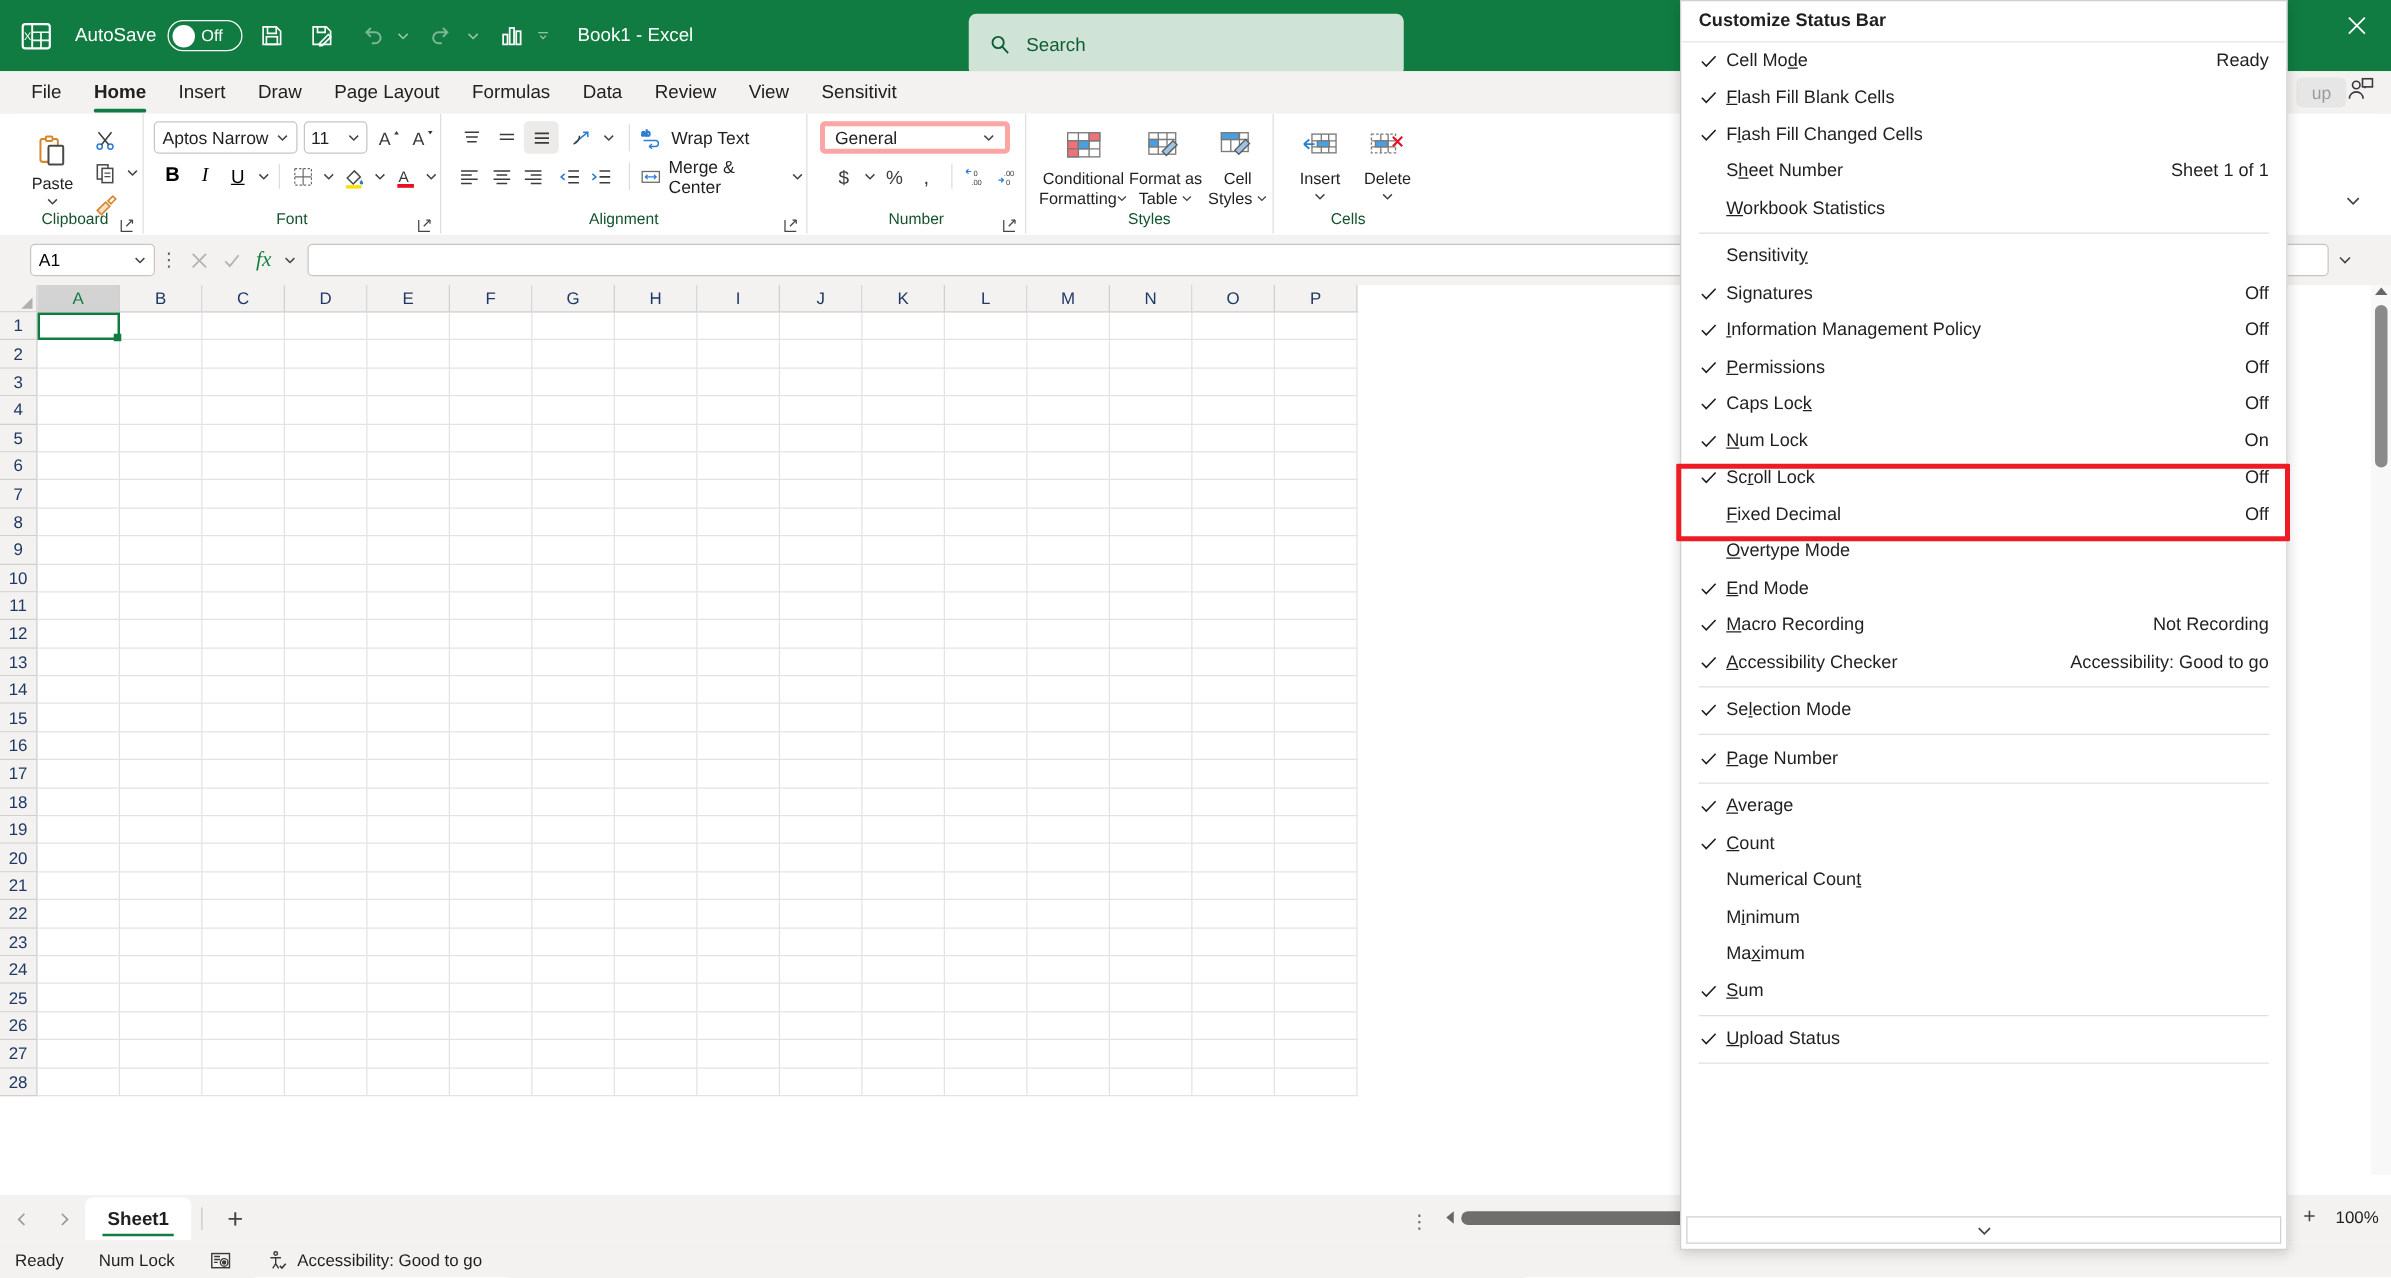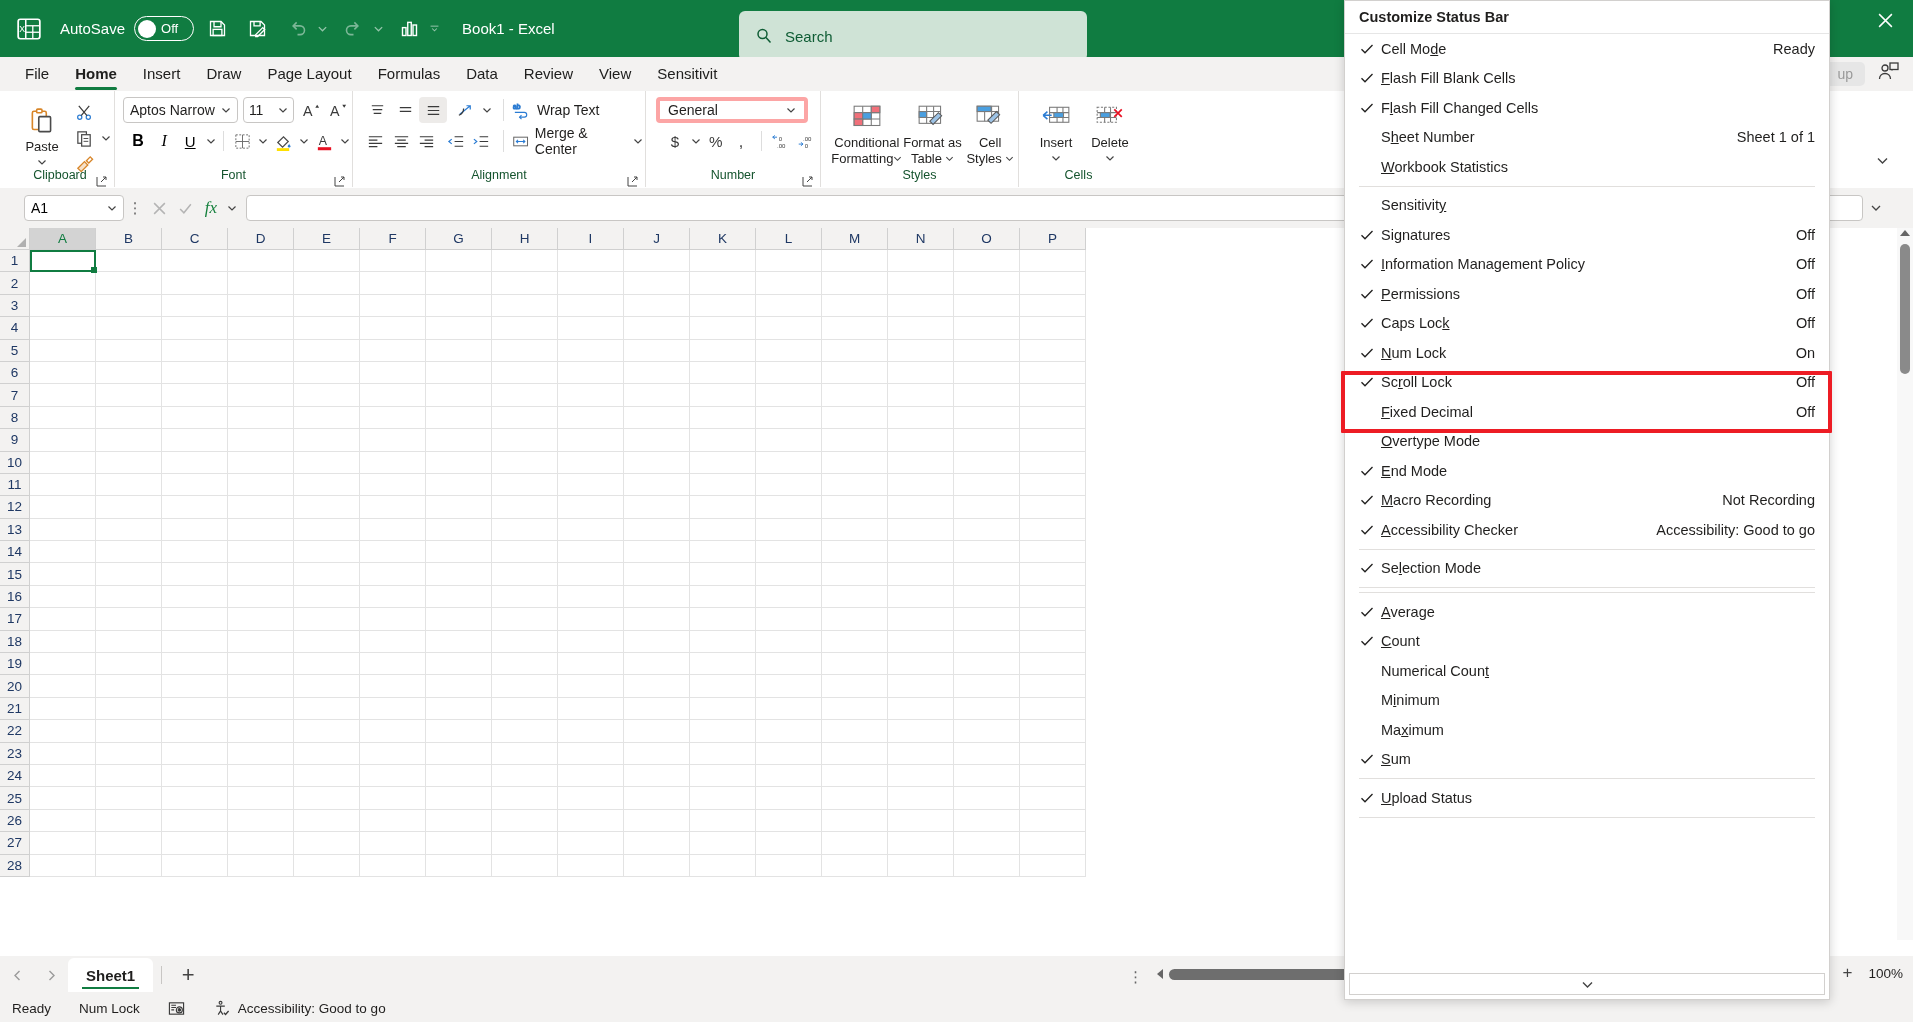--- a/index.html
+++ b/index.html
@@ -27,42 +27,42 @@
   .qat-btn {
     width: 34px; height: 34px; margin-left: 6px; display:flex; align-items:center; justify-content:center;
     border-radius: 4px;
   }
   .qat-btn svg { width: 21px; height: 21px; }
   .qat-btn.dim svg { opacity: 0.45; }
   .qat-caret { width: 16px; height: 34px; display:flex; align-items:center; justify-content:center; }
   .qat-caret svg { width: 11px; height: 11px; opacity:.55;}
   .tb-title { font-size: 15px; margin-left: 20px; color: #fff; white-space: nowrap; }
   .searchbox {
-    position: absolute; left: 739px; top: 11px; width: 348px; height: 50px;
+    position: absolute; left: 775px; top: 11px; width: 348px; height: 50px;
     background: #CFE3D6; border-radius: 6px; display: flex; align-items: center;
   }
   .searchbox .s-ico { width: 18px; height: 18px; margin-left: 16px; }
   .searchbox .s-txt { font-size: 15px; color: #0E5C34; margin-left: 12px; }
   .win-close {
     position: absolute; right: 0; top: 0; width: 56px; height: 40px;
     display:flex; align-items:center; justify-content:center;
   }
   .win-close svg { width: 17px; height: 17px; }
 
   
   .ribbon-tabs {
     position: absolute; top: 57px; left: 0; width: 1913px; height: 34px;
     background: #F3F2F1; display: flex; align-items: center; padding-left: 12px;
   }
   .rtab { font-size: 15px; color: #20201f; padding: 0 13px; height: 34px; line-height: 34px; position: relative; white-space:nowrap;}
   .rtab.active { font-weight: bold; }
   .rtab.active::after {
     content:''; position:absolute; left: 13px; right: 13px; bottom: 1px; height: 3px; background: #107C41; border-radius:2px;
   }
-  .ribbon-right { position: absolute; right: 14px; top: 0; height: 34px; display: flex; align-items: center; gap: 12px; }
+  .ribbon-right { position: absolute; right: 14px; top: 0; height: 34px; display: flex; align-items: center; gap: 0; }
   .grp-pill { background:#E6E6E6; color:#9a9a9a; font-size:14px; border-radius:5px; padding:4px 12px;}
   .share-ico svg { width: 22px; height: 22px; }
 
   
   .ribbon {
     position: absolute; top: 91px; left: 6px; width: 1901px; height: 96px;
     background: #fff; border-radius: 8px 8px 0 0;
     display: flex; align-items: stretch;
   }
   .rgroup { position: relative; display: flex; flex-direction: column; padding: 6px 0 0 0; }
@@ -1502,20 +1502,29 @@
         <div class="ctx-item">
           <span class="ctx-chk">
             <svg viewBox="0 0 14 14" fill="none" stroke="#201f1e" stroke-width="1.3">
               <path d="M1.5 7.2L5 10.8 12.5 3"></path>
             </svg>
           </span>
           <span class="ctx-label">Se<u>l</u>ection Mode</span>
           <span class="ctx-val"></span>
         </div>
         <div class="ctx-sep"></div>
+        <div class="ctx-item">
+          <span class="ctx-chk">
+            <svg viewBox="0 0 14 14" fill="none" stroke="#201f1e" stroke-width="1.3">
+              <path d="M1.5 7.2L5 10.8 12.5 3"></path>
+            </svg>
+          </span>
+          <span class="ctx-label"><u>P</u>age Number</span>
+          <span class="ctx-val"></span>
+        </div>
         <div class="ctx-sep"></div>
         <div class="ctx-item">
           <span class="ctx-chk">
             <svg viewBox="0 0 14 14" fill="none" stroke="#201f1e" stroke-width="1.3">
               <path d="M1.5 7.2L5 10.8 12.5 3"></path>
             </svg>
           </span>
           <span class="ctx-label"><u>A</u>verage</span>
           <span class="ctx-val"></span>
         </div>

